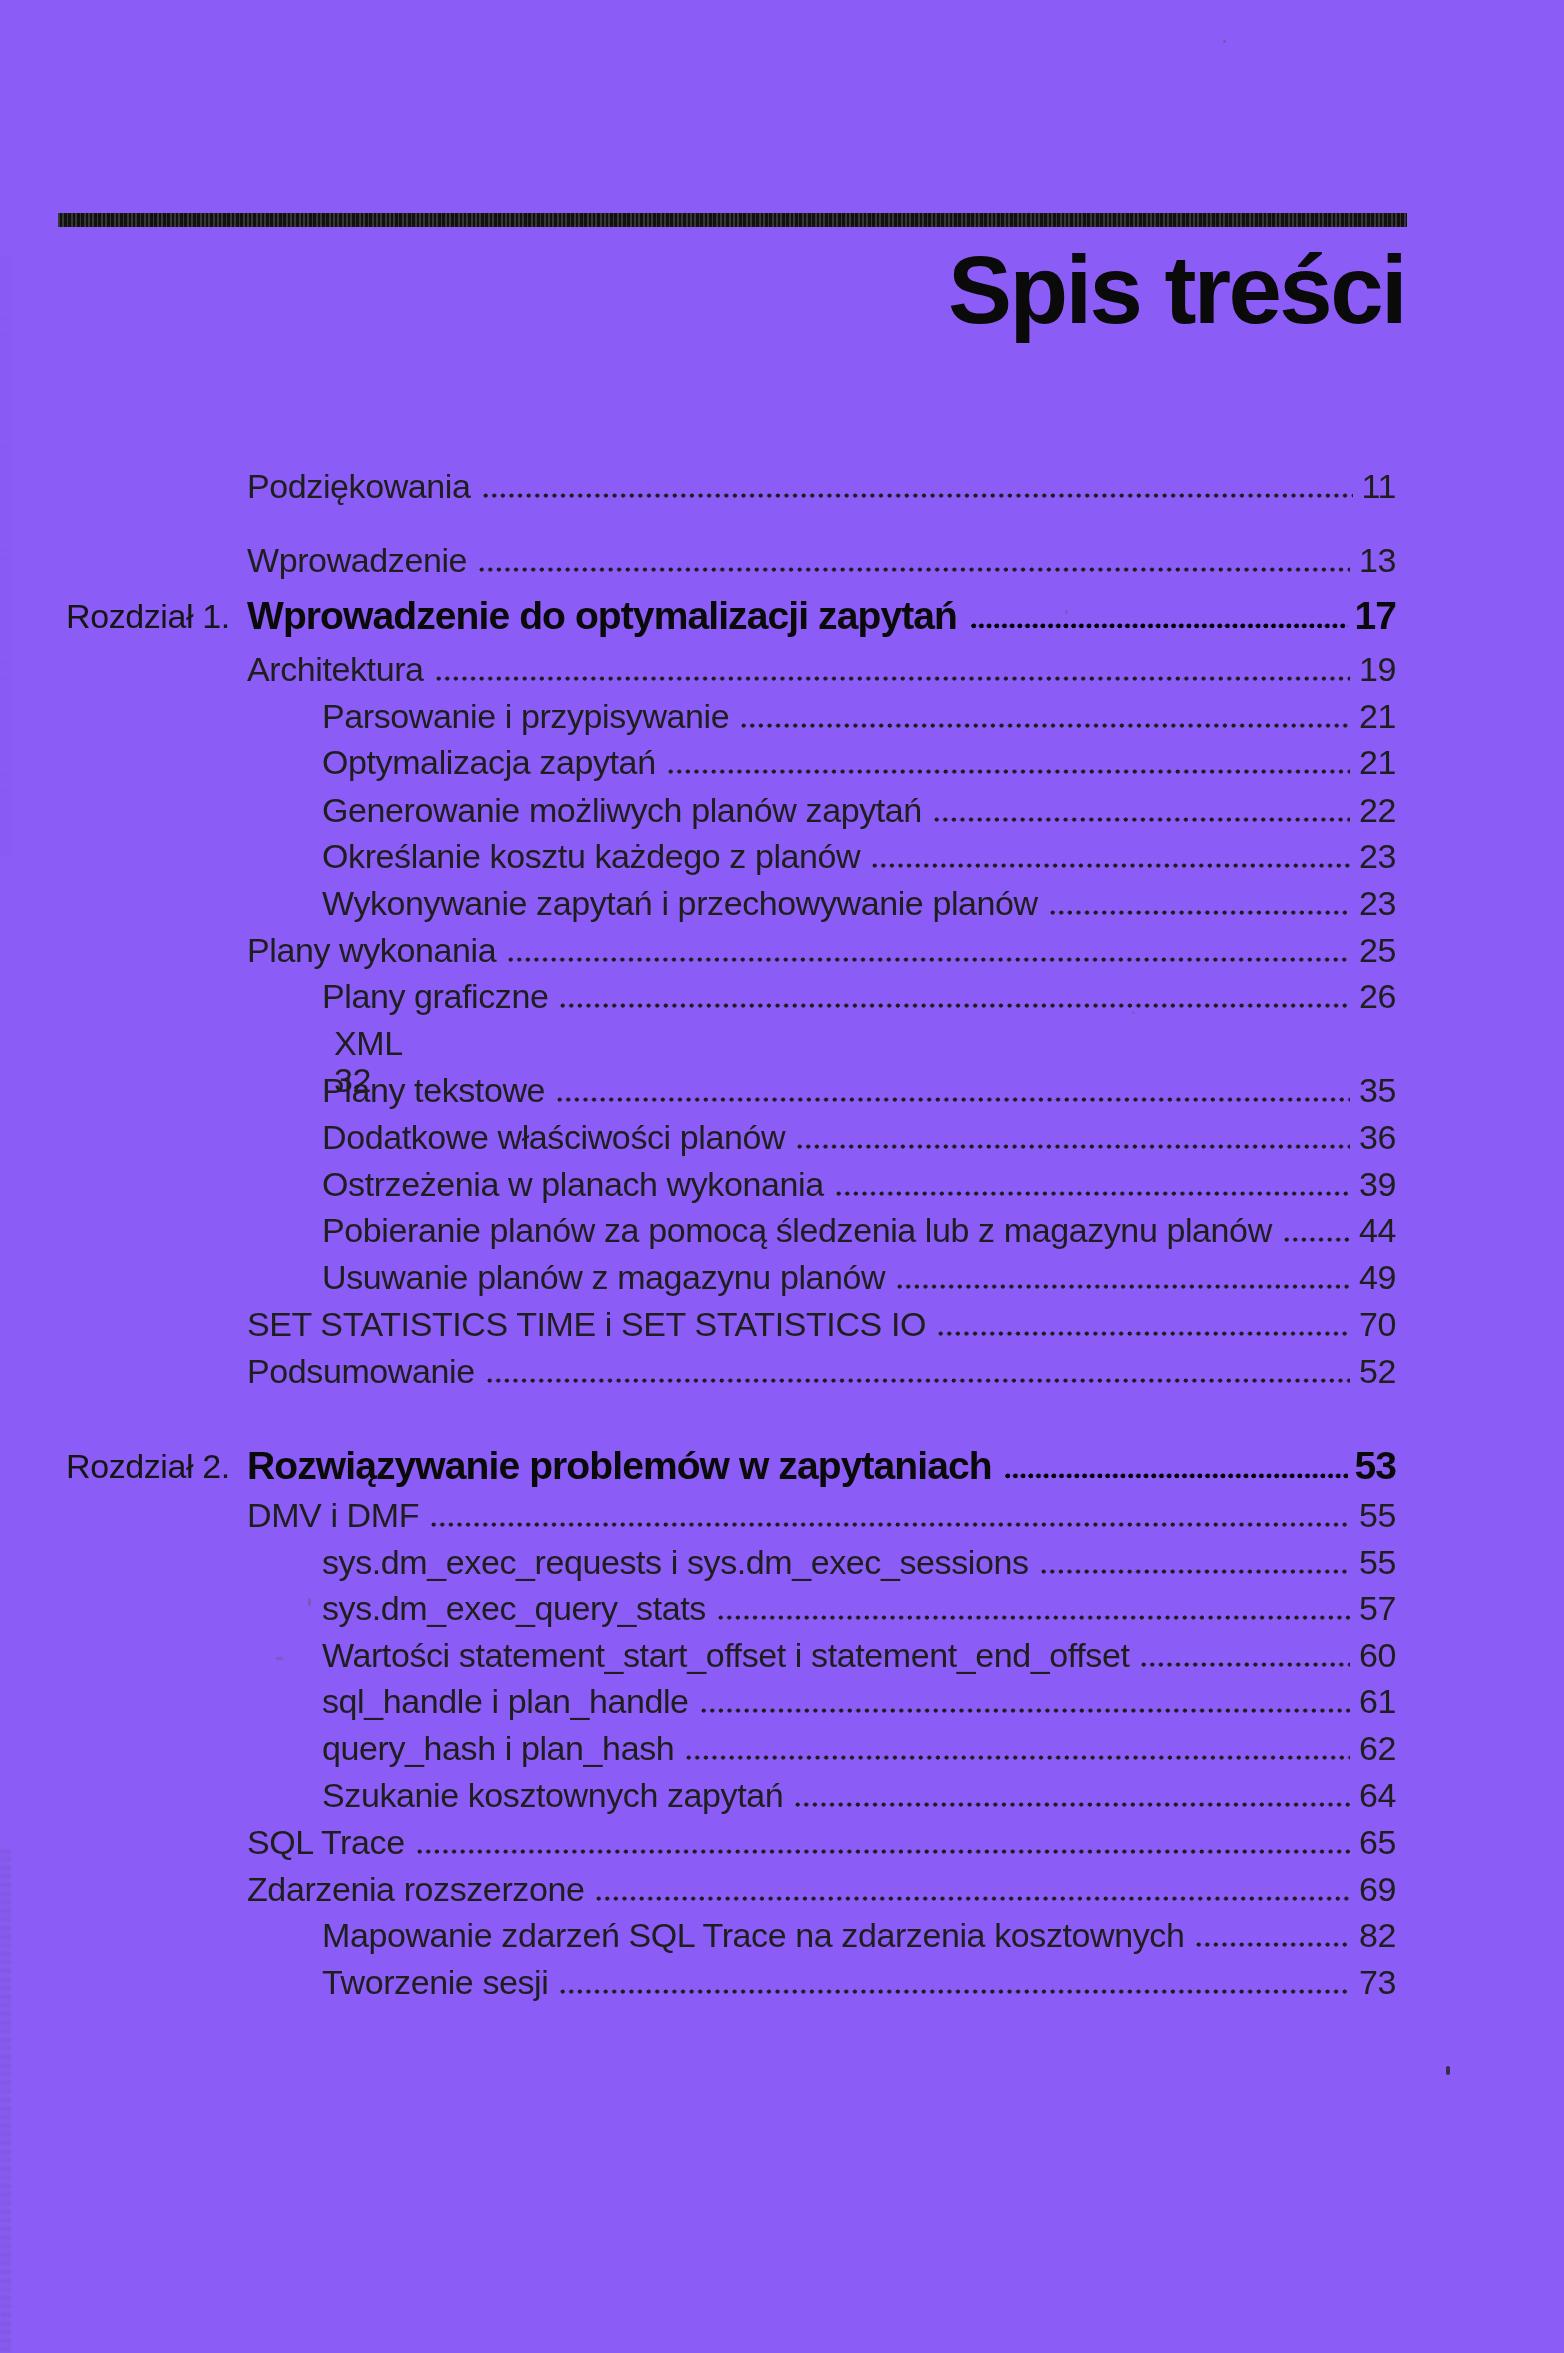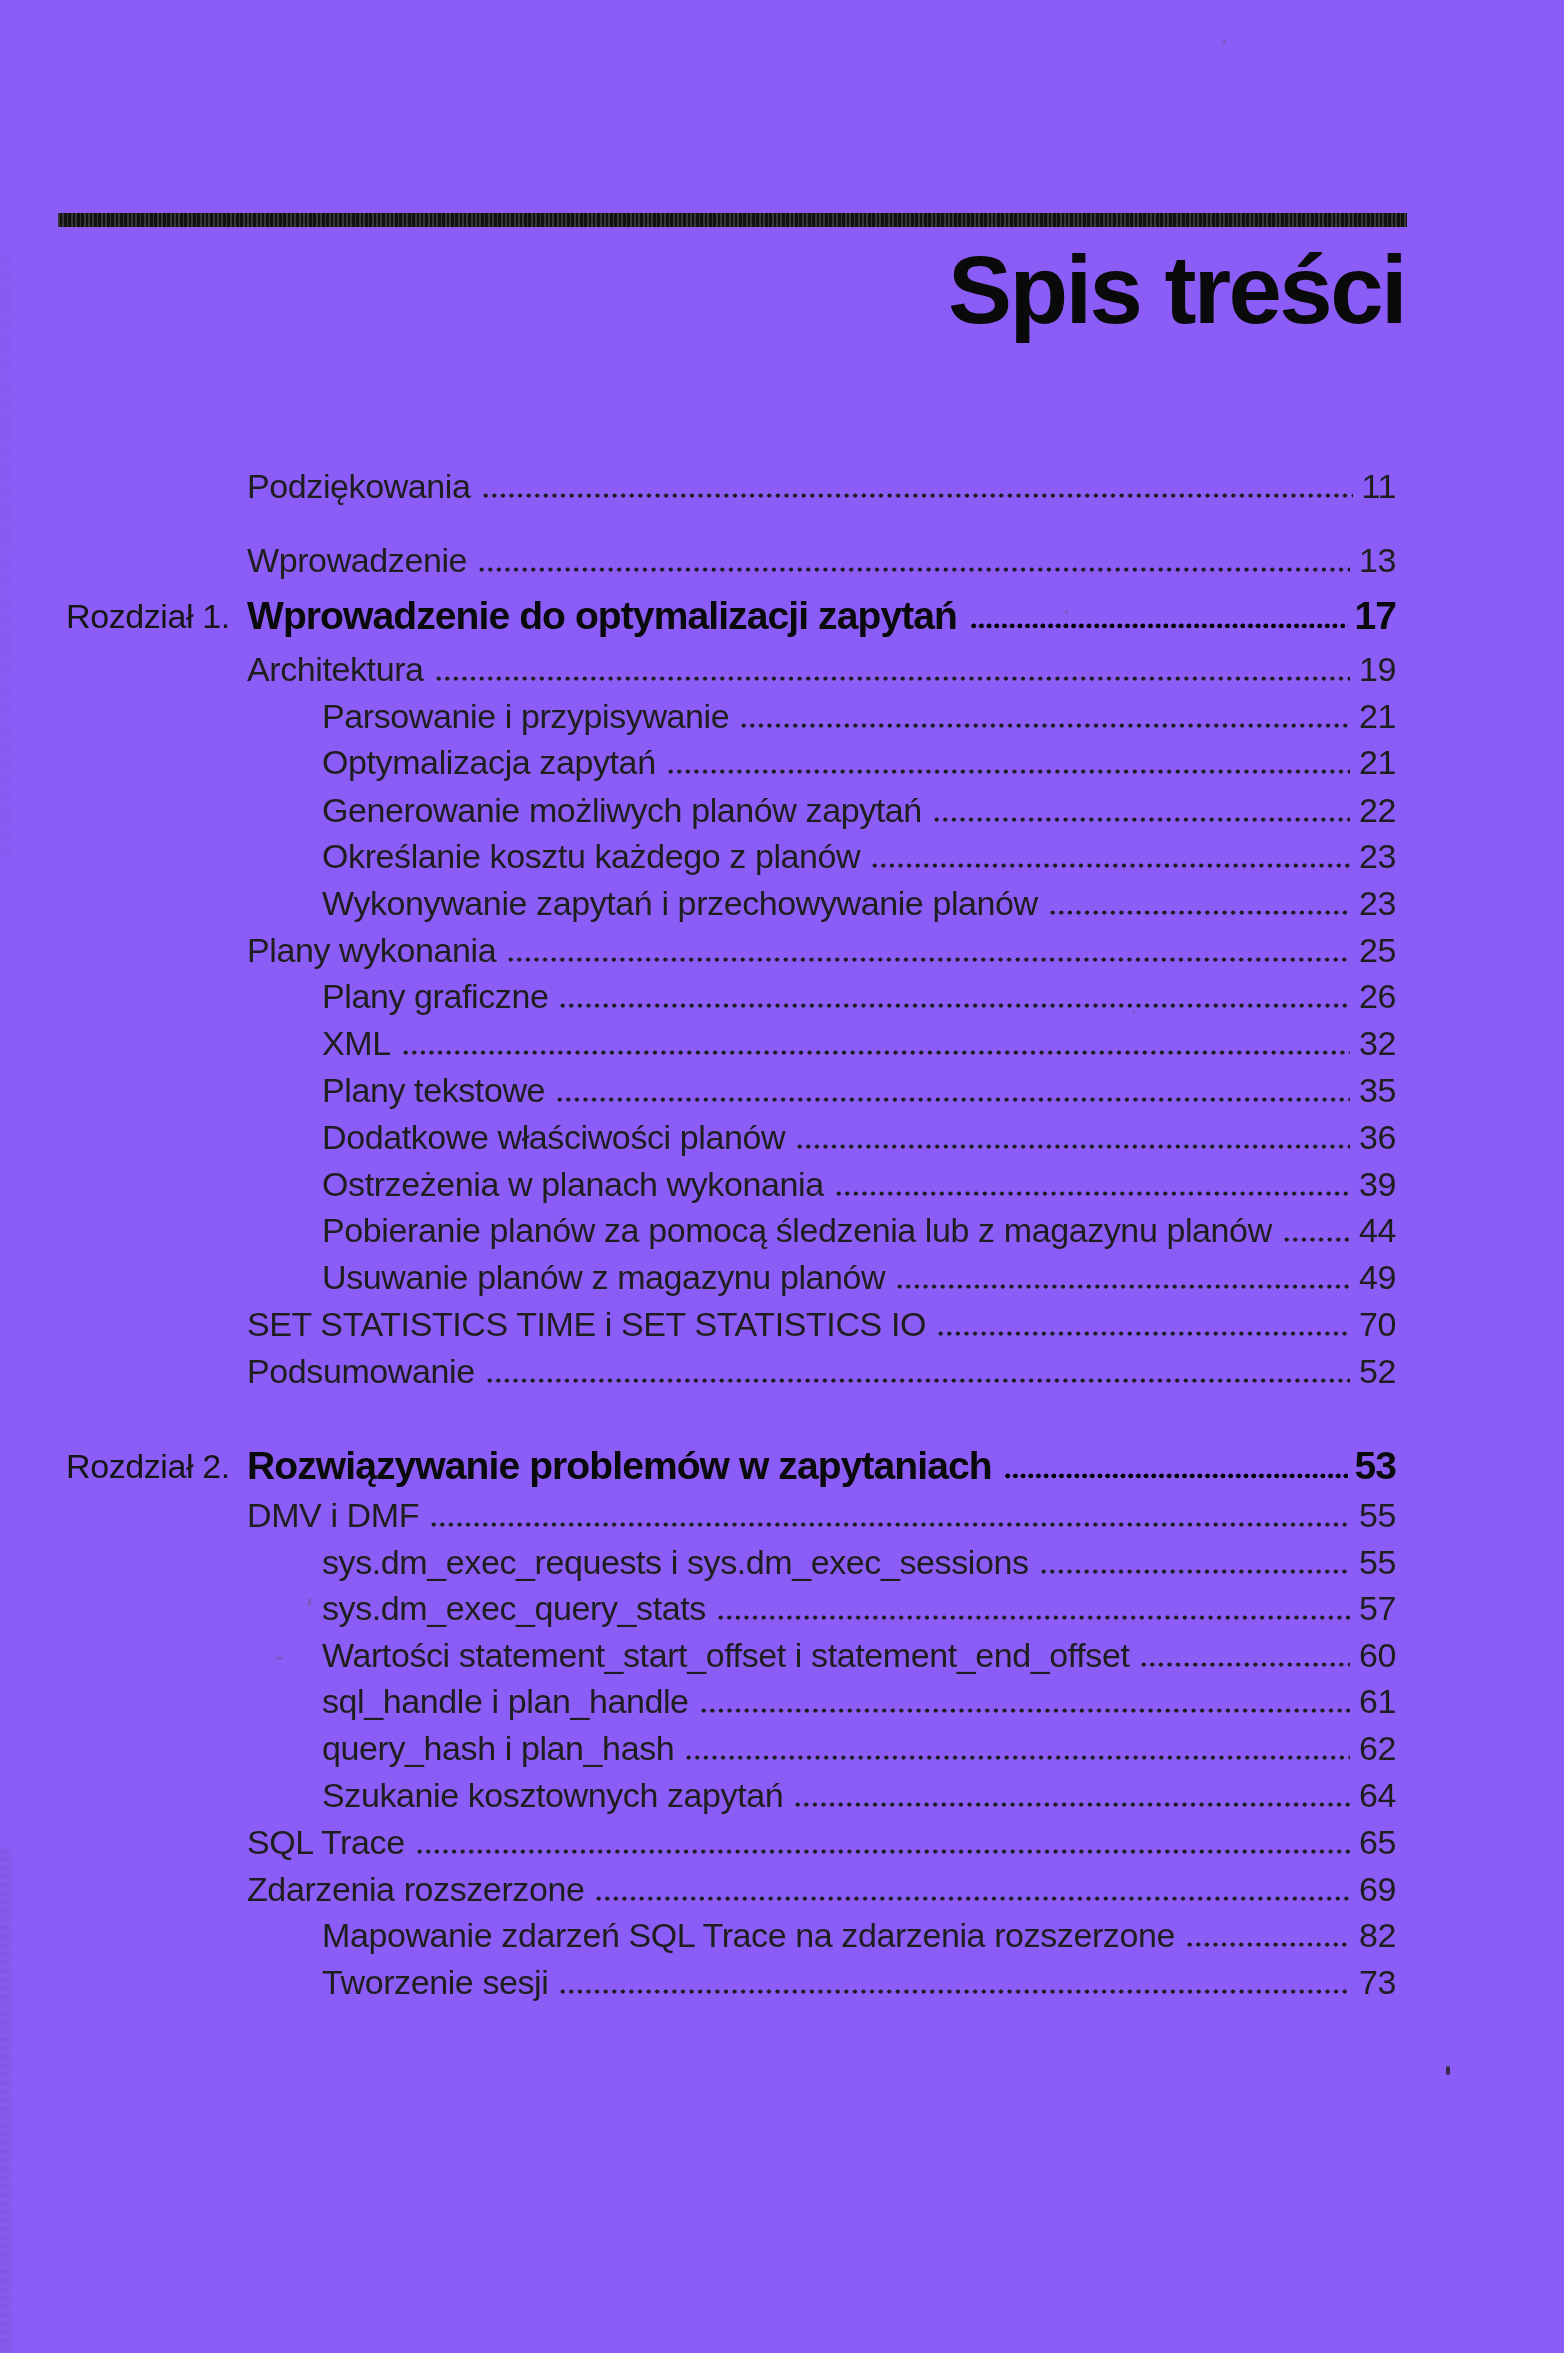--- a/index.html
+++ b/index.html
@@ -119,21 +119,21 @@
       <div class="row lvl1" style="top: 931px;">
         <span class="t">Plany wykonania</span>
         <span class="dots"></span>
         <span class="num">25</span>
       </div>
       <div class="row lvl2" style="top: 977px;">
         <span class="t">Plany graficzne</span>
         <span class="dots"></span>
         <span class="num">26</span>
       </div>
-      <div class="row lvl2" style="top: 1024px;">
+      <div class="row lvl2" style="top: 1024px; flex-direction: column;">
         <span class="t">XML</span>
         <span class="dots"></span>
         <span class="num">32</span>
       </div>
       <div class="row lvl2" style="top: 1071px;">
         <span class="t">Plany tekstowe</span>
         <span class="dots"></span>
         <span class="num">35</span>
       </div>
       <div class="row lvl2" style="top: 1118px;">
@@ -211,21 +211,21 @@
         <span class="t">SQL Trace</span>
         <span class="dots"></span>
         <span class="num">65</span>
       </div>
       <div class="row lvl1" style="top: 1870px;">
         <span class="t">Zdarzenia rozszerzone</span>
         <span class="dots"></span>
         <span class="num">69</span>
       </div>
       <div class="row lvl2" style="top: 1916px;">
-        <span class="t">Mapowanie zdarzeń SQL Trace na zdarzenia rozszerzone</span>
+        <span class="t">Mapowanie zdarzeń SQL Trace na zdarzenia kosztownych</span>
         <span class="dots"></span>
         <span class="num">82</span>
       </div>
       <div class="row lvl2" style="top: 1963px;">
         <span class="t">Tworzenie sesji</span>
         <span class="dots"></span>
         <span class="num">73</span>
       </div>
     </div>
 

